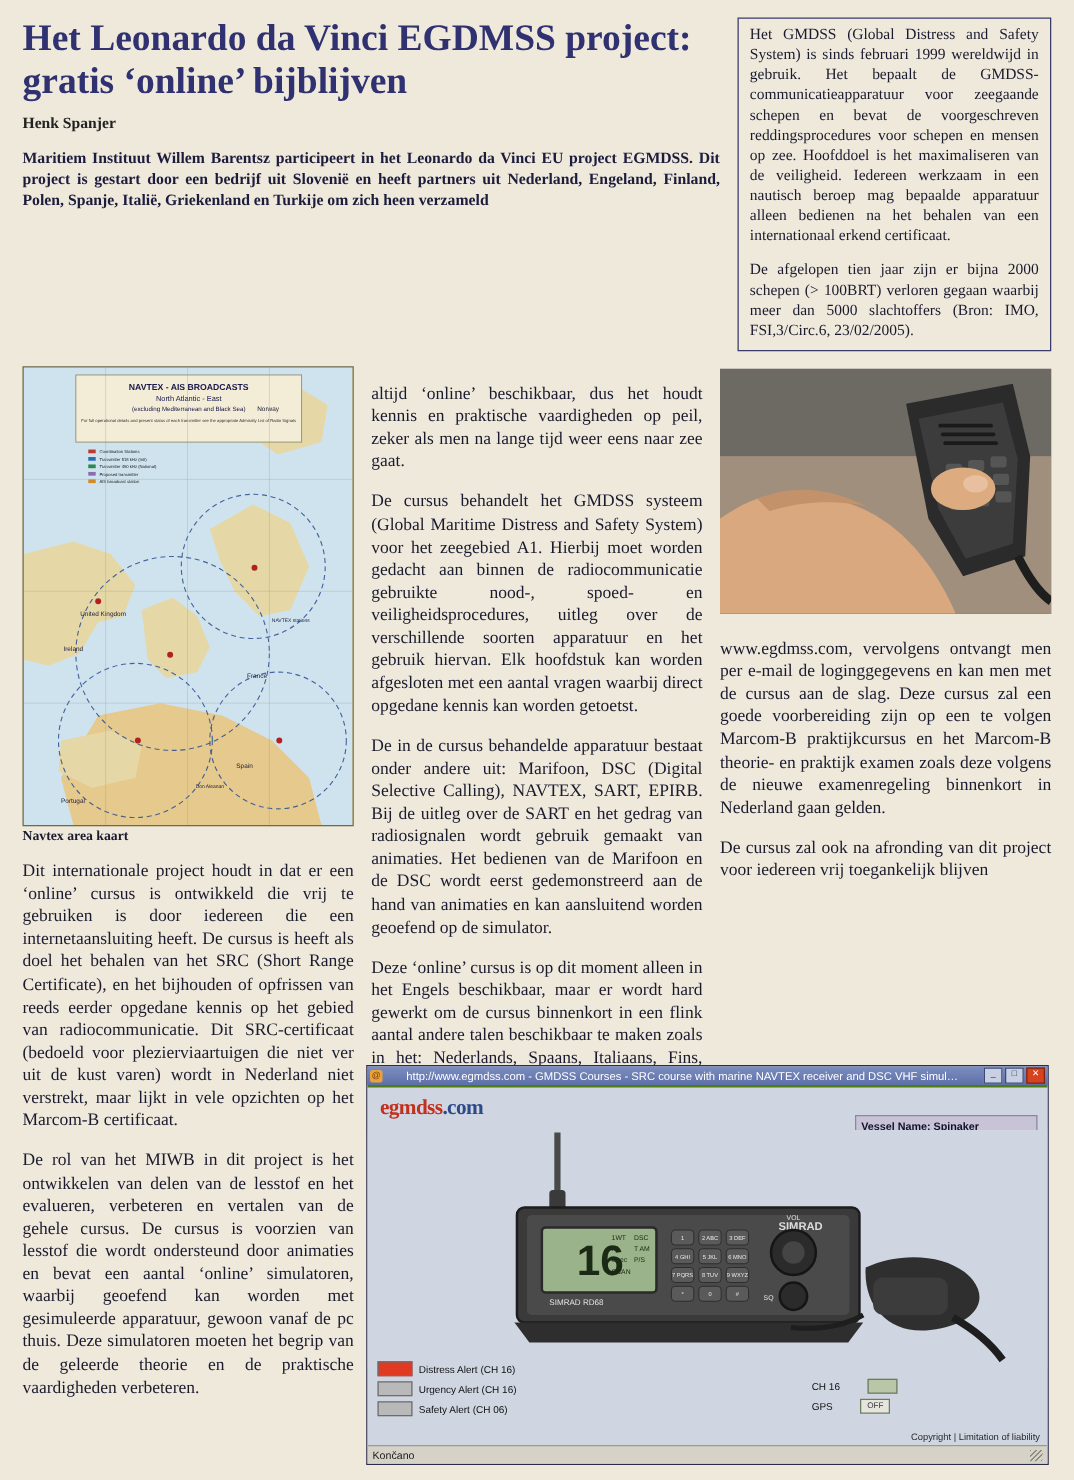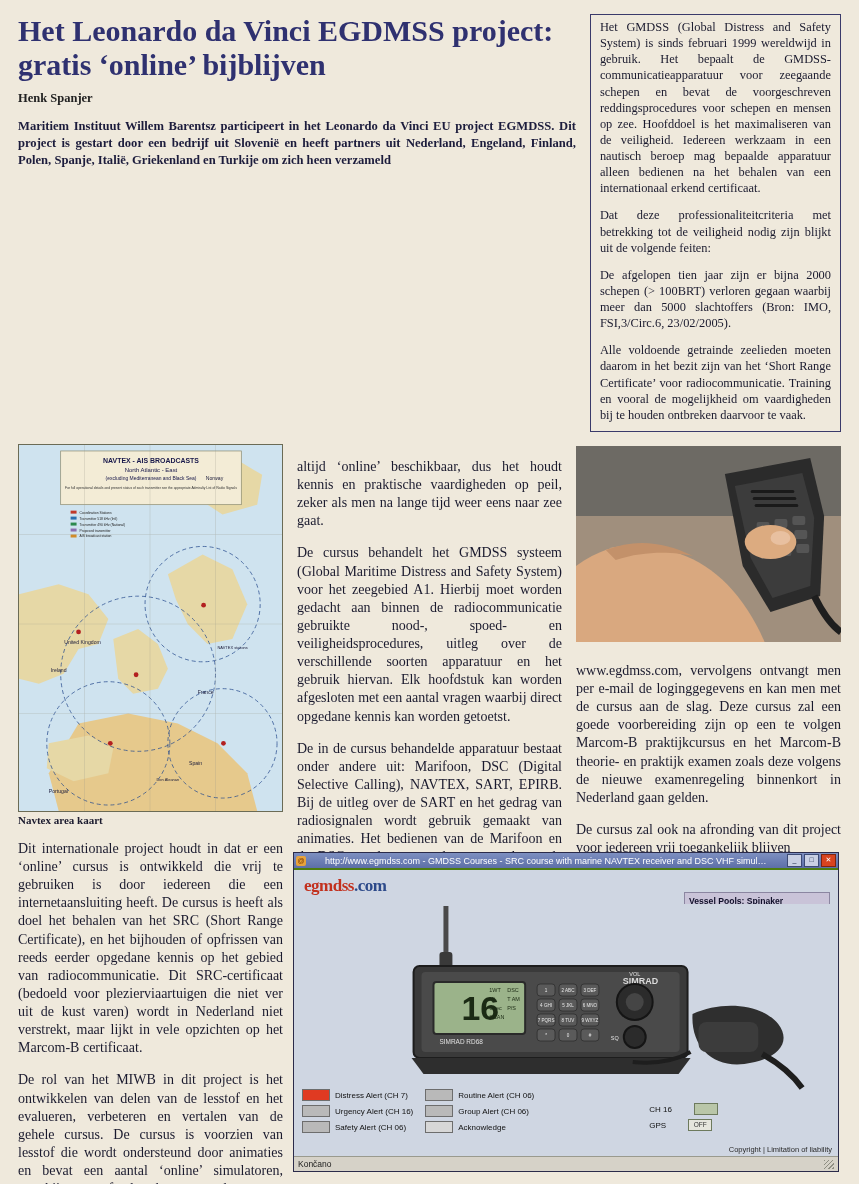--- a/index.html
+++ b/index.html
@@ -173,23 +173,21 @@
 <div class="page">
 
   <div class="title-row">
     <div class="title-left">
       <h1 class="headline">Het Leonardo da Vinci EGDMSS project: gratis ‘online’ bijblijven</h1>
       <div class="byline">Henk Spanjer</div>
       <p class="lede">Maritiem Instituut Willem Barentsz participeert in het Leonardo da Vinci EU project EGMDSS. Dit project is gestart door een bedrijf uit Slovenië en heeft partners uit Nederland, Engeland, Finland, Polen, Spanje, Italië, Griekenland en Turkije om zich heen verzameld</p>
     </div>
     <div class="sidebox">
       <p>Het GMDSS (Global Distress and Safety System) is sinds februari 1999 wereldwijd in gebruik. Het bepaalt de GMDSS-communicatieapparatuur voor zeegaande schepen en bevat de voorgeschreven reddingsprocedures voor schepen en mensen op zee. Hoofddoel is het maximaliseren van de veiligheid. Iedereen werkzaam in een nautisch beroep mag bepaalde apparatuur alleen bedienen na het behalen van een internationaal erkend certificaat.</p>
-      <p>Dat deze professionaliteitcriteria met betrekking tot de veiligheid nodig zijn blijkt uit de volgende feiten:</p>
       <p>De afgelopen tien jaar zijn er bijna 2000 schepen (&gt; 100BRT) verloren gegaan waarbij meer dan 5000 slachtoffers (Bron: IMO, FSI,3/Circ.6, 23/02/2005).</p>
-      <p>Alle voldoende getrainde zeelieden moeten daarom in het bezit zijn van het ‘Short Range Certificate’ voor radiocommunicatie. Training en vooral de mogelijkheid om vaardigheden bij te houden ontbreken daarvoor te vaak.</p>
     </div>
   </div>
 
   <div class="cols">
 
     <div class="col">
       <div class="map-wrap">
         <div class="map">
           <svg viewBox="0 0 265 368" preserveAspectRatio="none">
             <rect x="0" y="0" width="265" height="368" fill="#cfe3ef"></rect>
@@ -328,21 +326,21 @@
       </span>
     </div>
 
     <div class="appbody">
 
       <div class="egd-logo">
         <span>egmdss</span><span class="dot">.com</span>
       </div>
 
       <div class="vessel">
-        <div>Vessel Pools: Spinaker</div>
+        <div>Vessel Name: Spinaker</div>
         <div>Call Sign: S5L12</div>
         <div>MMSI: 278111222</div>
         <div>Group MMSI: 027811100</div>
       </div>
 
       <div class="radio-area">
         <svg viewBox="0 0 546 190" preserveAspectRatio="none">
           <rect width="546" height="190" fill="#cfd6e2"></rect>
 
           <rect x="150" y="2" width="5" height="52" fill="#4a4a4a"></rect>
@@ -411,45 +409,31 @@
 
           <path d="M398,148 C380,158 360,160 340,158" stroke="#1e1e1e" stroke-width="4" fill="none"></path>
         </svg>
       </div>
 
       <div class="legend">
         <div class="legend-col">
           <div>
             <div class="legend-row">
               <span class="lg red"></span>
-              <span>Distress Alert (CH 7)</span>
+              <span>Distress Alert (CH 16)</span>
             </div>
             <div class="legend-row">
               <span class="lg gray"></span>
               <span>Urgency Alert (CH 16)</span>
             </div>
             <div class="legend-row">
               <span class="lg gray"></span>
               <span>Safety Alert (CH 06)</span>
             </div>
           </div>
-          <div>
-            <div class="legend-row">
-              <span class="lg gray"></span>
-              <span>Routine Alert (CH 06)</span>
-            </div>
-            <div class="legend-row">
-              <span class="lg gray"></span>
-              <span>Group Alert (CH 06)</span>
-            </div>
-            <div class="legend-row">
-              <span class="lg lightgray"></span>
-              <span>Acknowledge</span>
-            </div>
-          </div>
         </div>
       </div>
 
       <div class="ch-panel">
         <div class="ch-row">
           <span>CH 16</span>
           <span class="ch-box"></span>
         </div>
         <div class="ch-row">
           <span>GPS</span>

